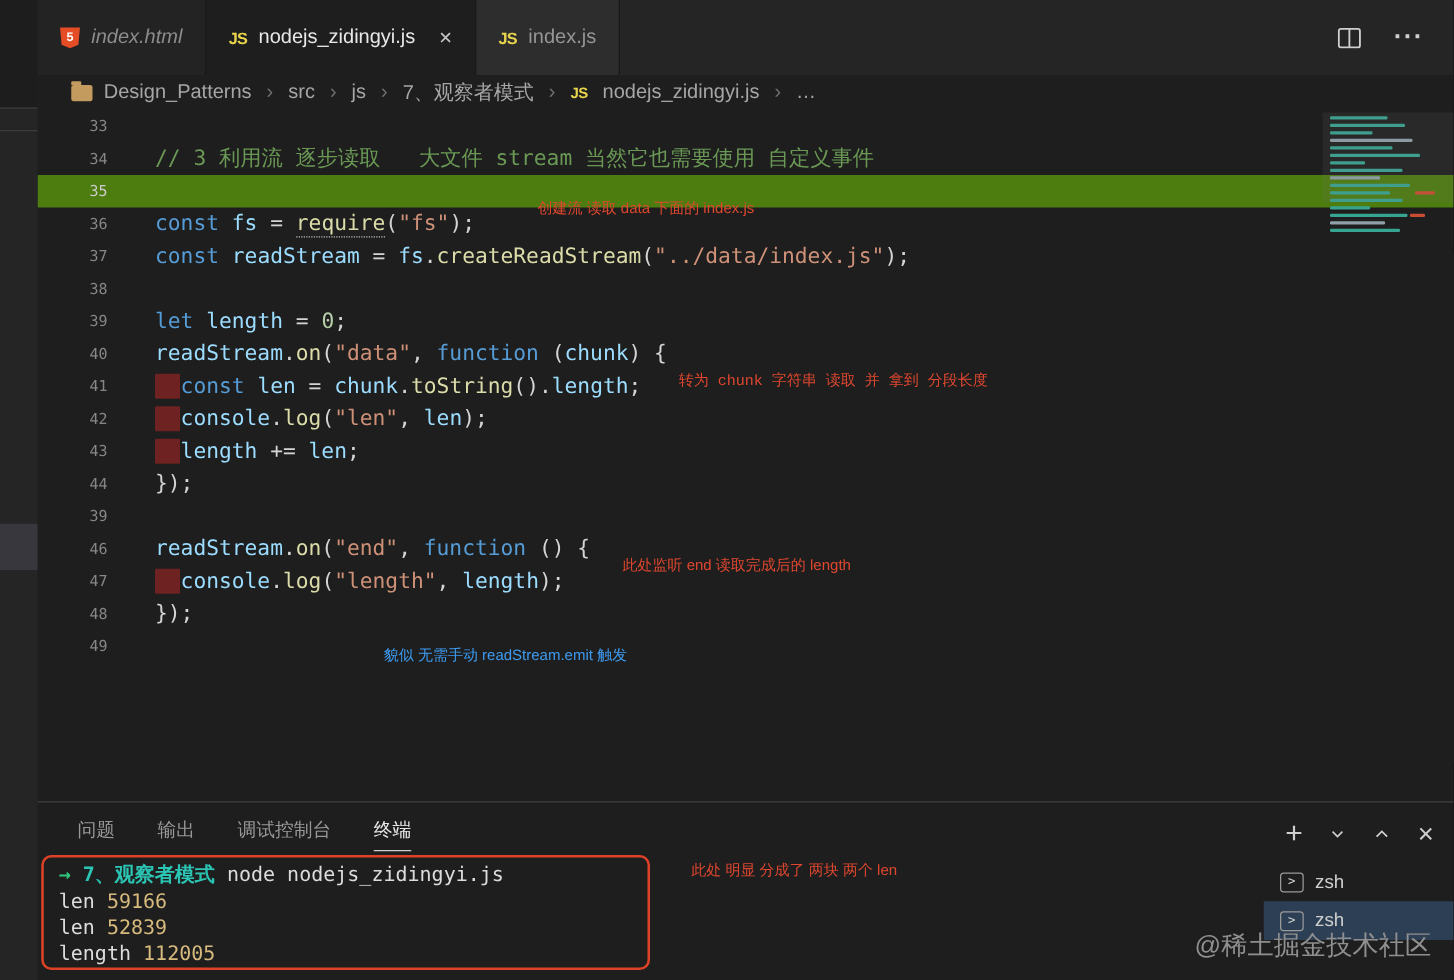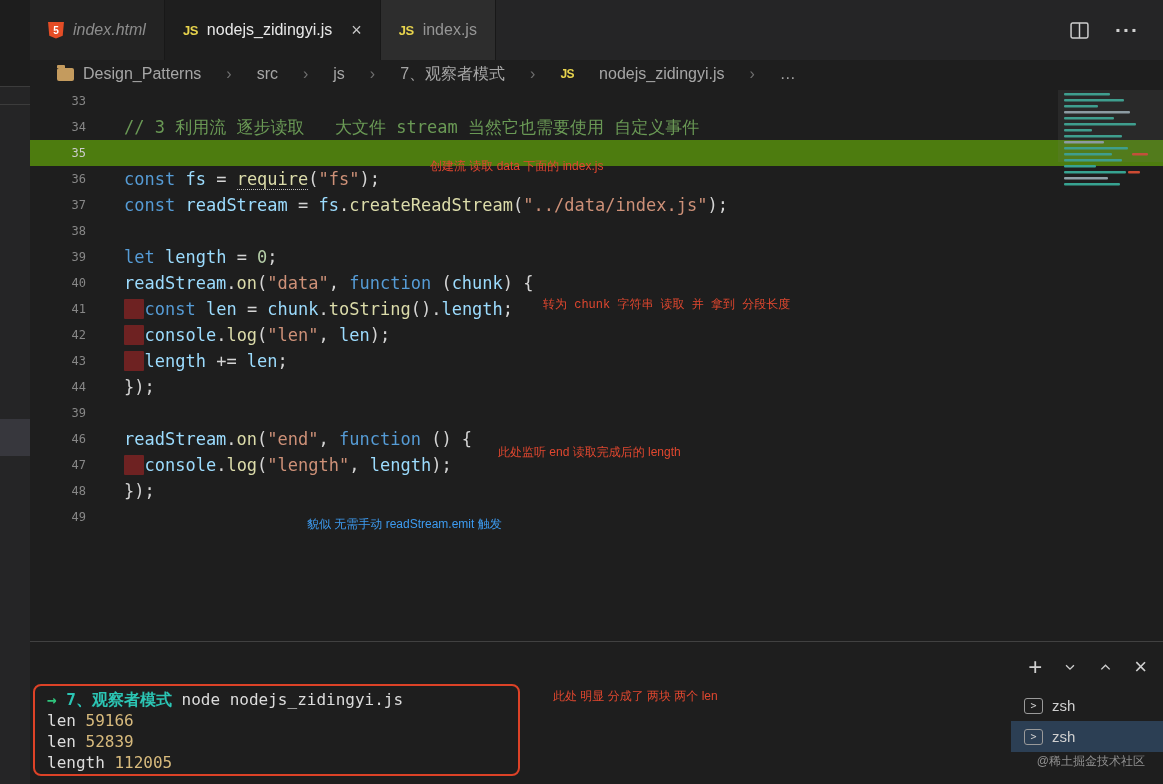--- a/index.html
+++ b/index.html
@@ -24,21 +24,21 @@
   .tab-close{margin-left:10px;font-size:18px;color:#c5c5c5}
   .html-icon{width:16px;height:17px;background:#e44d26;clip-path:polygon(0 0,100% 0,92% 84%,50% 100%,8% 84%);color:#fff;font-size:10px;font-weight:bold;display:flex;align-items:center;justify-content:center;flex:none}
   .js-icon{color:#e8d44d;font-weight:bold;font-size:13px;letter-spacing:-0.5px;flex:none}
   .js-icon.small{font-size:12px}
   .tab-actions{margin-left:auto;display:flex;align-items:center;gap:26px;padding-right:24px;color:#cfcfcf}
   .more-btn{font-size:21px;font-weight:bold;letter-spacing:1px;cursor:pointer}
   .split-btn{cursor:pointer;display:flex;align-items:center}
 
   
   .breadcrumb{position:absolute;left:30px;top:60px;right:0;height:28px;background:#1e1e1e;display:flex;align-items:center;padding-left:27px;font-size:16px;color:#a6a6a6;z-index:4}
-  .bc-items{display:inline-flex;align-items:center;gap:25px}
+  .bc-items{display:inline-flex;align-items:center;gap:12px}
   .folder-icon{width:17px;height:13px;background:#c49b5e;border-radius:2px;position:relative;margin-right:9px}
   .folder-icon::before{content:"";position:absolute;top:-3px;left:0;width:8px;height:3px;background:#c49b5e;border-radius:1px 1px 0 0}
   .bc-sep{color:#6f6f6f}
   .bc-item{cursor:pointer;white-space:nowrap}
 
   
   .editor{position:absolute;left:30px;top:88px;right:0;height:553px;font-family:"DejaVu Sans Mono","Liberation Mono",monospace;font-size:17px;z-index:1}
   .line{display:flex;height:26px;line-height:26px;white-space:pre}
   .line.current{background:#4d7c0f}
   .ln{flex:none;width:56px;text-align:right;color:#878787;font-size:12px}
@@ -78,21 +78,21 @@
   .tline{height:21px;line-height:21px;white-space:pre}
   .t-arrow{color:#2fc57c;font-weight:bold}
   .t-dir{color:#2bc5b4;font-weight:bold}
   .t-pln{color:#dcdcdc}
   .t-num{color:#d7ba7d}
 
   .term-list{position:absolute;right:0;top:6px;width:152px}
   .trow{display:flex;align-items:center;gap:9px;height:31px;padding-left:13px;color:#cfcfcf;font-size:15px;cursor:pointer}
   .trow.selected{background:rgba(65,110,160,0.42)}
   .zsh-icon{width:19px;height:16px;border:1px solid #9a9a9a;border-radius:3px;font-size:10px;line-height:14px;text-align:center;color:#d0d0d0;font-family:"DejaVu Sans Mono",monospace;flex:none}
-  .watermark{position:absolute;right:18px;bottom:14px;font-size:12px;color:#8f8f8f;z-index:60}
+  .watermark{position:absolute;right:18px;bottom:14px;font-size:21px;color:#8f8f8f;z-index:60}
 </style>
 </head>
 <body>
 
 <div class="window">
 
   <div class="activity">
     <div class="act-top"></div>
     <div class="act-div d1"></div>
     <div class="act-div d2"></div>
@@ -189,20 +189,26 @@
         </g>
         <g fill="#cc4b33">
           <rect x="74" y="63" width="16" height="2.6" rx="1"></rect>
             <rect x="70" y="81" width="12" height="2.6" rx="1"></rect>
         </g>
       </svg>
     </div>
   </div>
 
   <div class="panel">
+    <div class="panel-tabs">
+        <div class="ptab">问题</div>
+        <div class="ptab">输出</div>
+        <div class="ptab">调试控制台</div>
+        <div class="ptab active">终端</div>
+      </div>
     <div class="panel-actions">
       <span class="pa-btn pa-plus">+</span>
       <span class="pa-btn">
         <svg width="14" height="14" viewBox="0 0 16 16" fill="none">
             <path d="M3.5 6l4.5 4.5L12.5 6" stroke="#cfcfcf" stroke-width="1.5"></path>
           </svg>
       </span>
       <span class="pa-btn">
         <svg width="15" height="15" viewBox="0 0 16 16" fill="none">
             <path d="M3.5 10L8 5.5 12.5 10" stroke="#cfcfcf" stroke-width="1.5"></path>

